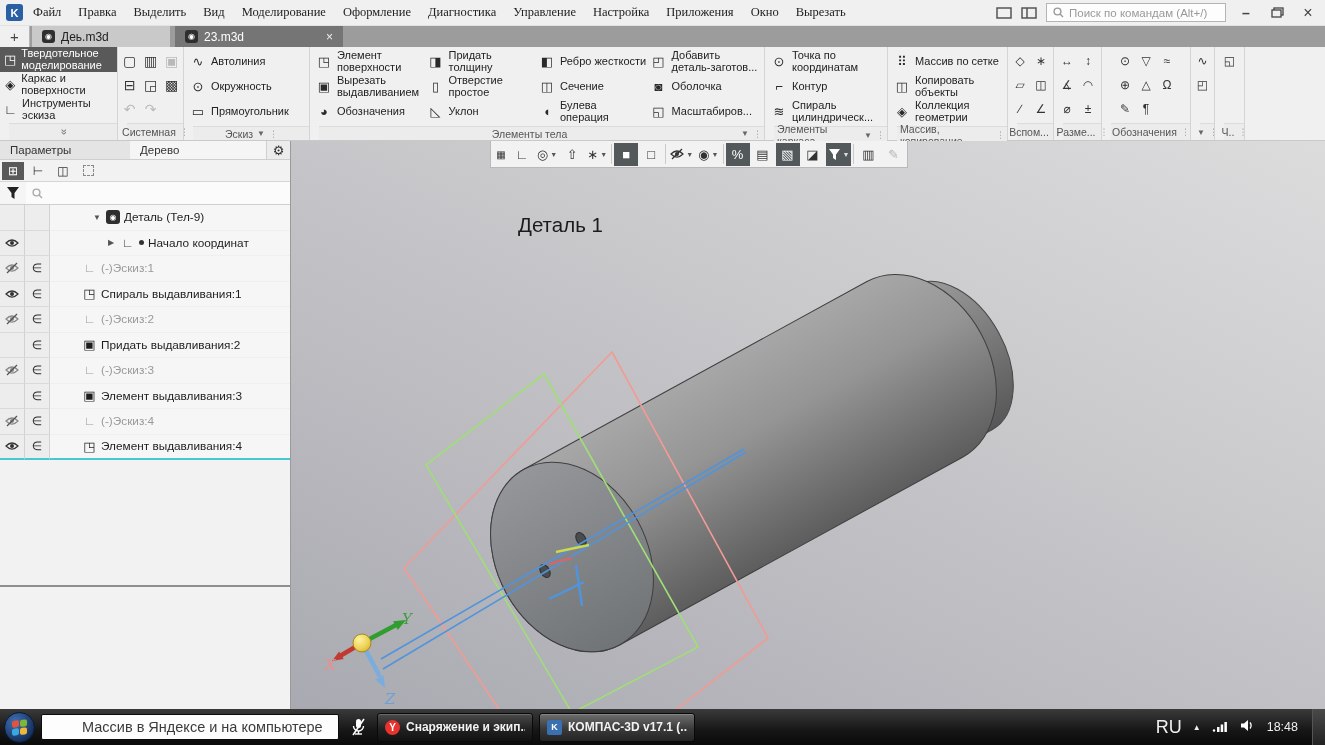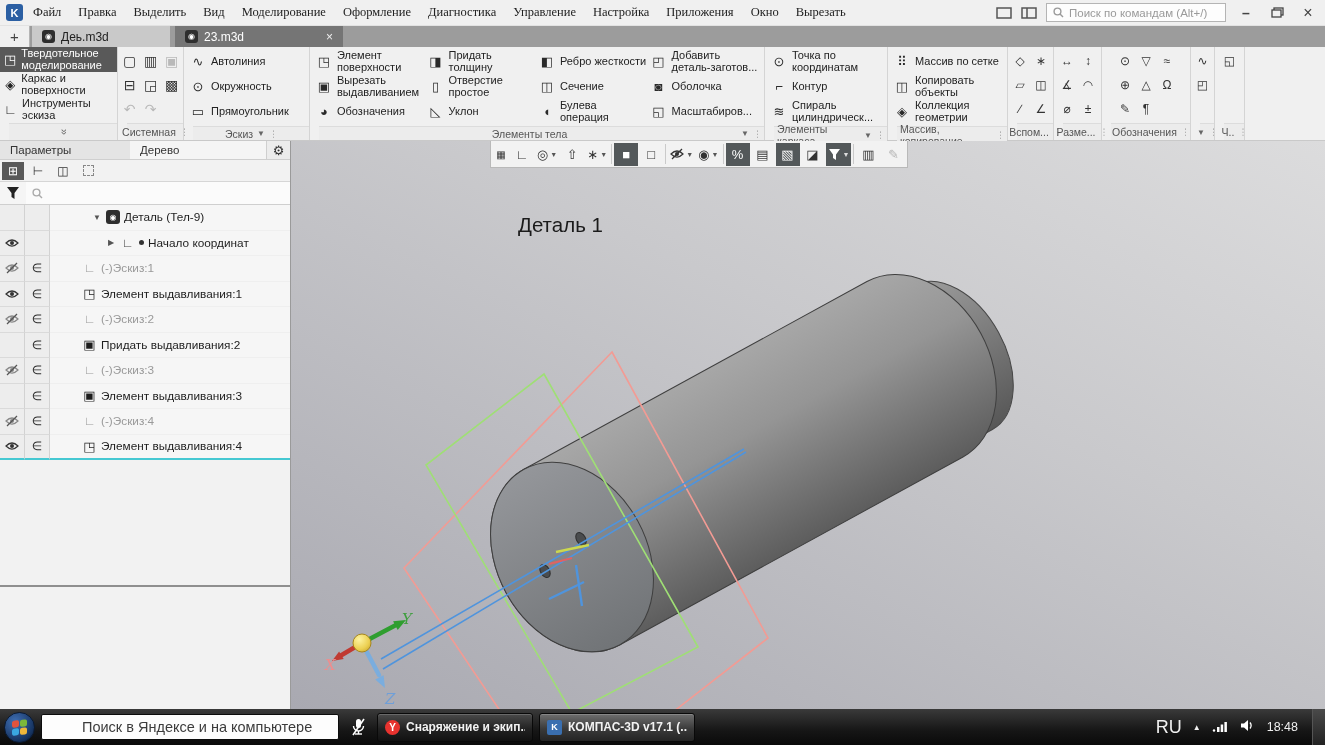--- a/index.html
+++ b/index.html
@@ -505,21 +505,21 @@
               <svg width="14" height="10">
                 <path d="M1 5 Q7 -1 13 5 Q7 11 1 5Z" fill="none" stroke="#333" stroke-width="1.2"></path>
                 <circle cx="7" cy="5" r="2" fill="#333"></circle>
               </svg>
             </span>
           <span class="gcell">
               <span class="el">∈</span>
             </span>
           <span class="tcontent" style="padding-left:32px">
             <span class="ticon extrude">◳</span>
-            <span class="tlabel">Элемент выдавливания:1</span>
+            <span class="tlabel">Спираль выдавливания:1</span>
           </span>
         </div>
 
         <div class="trow dim">
           <span class="gcell">
               <svg width="14" height="12">
                 <path d="M1 6 Q7 0 13 6 Q7 12 1 6Z" fill="none" stroke="#888" stroke-width="1.2"></path>
                 <circle cx="7" cy="6" r="2" fill="#888"></circle>
                 <line x1="2" y1="11" x2="12" y2="1" stroke="#555" stroke-width="1.3"></line>
               </svg>
@@ -708,21 +708,21 @@
   <div class="taskbar">
     <div class="orb">
       <div class="orbflag">
         <i style="background:#e0533d"></i>
           <i style="background:#7db83a"></i>
           <i style="background:#3aa7e0"></i>
           <i style="background:#f0b73a"></i>
       </div>
     </div>
     <div class="tsearch">
-      <span>Поиск в Яндексе и на компьютере</span>
+      <span>Массив в Яндексе и на компьютере</span>
     </div>
     <div class="micbtn">
       <svg width="16" height="20">
           <rect x="6" y="2" width="5" height="9" rx="2.5" fill="#fff"></rect>
           <path d="M3.5 9 a5 5 0 0 0 10 0" fill="none" stroke="#fff" stroke-width="1.4"></path>
           <line x1="8.5" y1="14" x2="8.5" y2="17" stroke="#fff" stroke-width="1.4"></line>
           <line x1="5" y1="17" x2="12" y2="17" stroke="#fff" stroke-width="1.4"></line>
           <line x1="3" y1="18" x2="14" y2="2" stroke="#fff" stroke-width="1.6"></line>
         </svg>
     </div>

